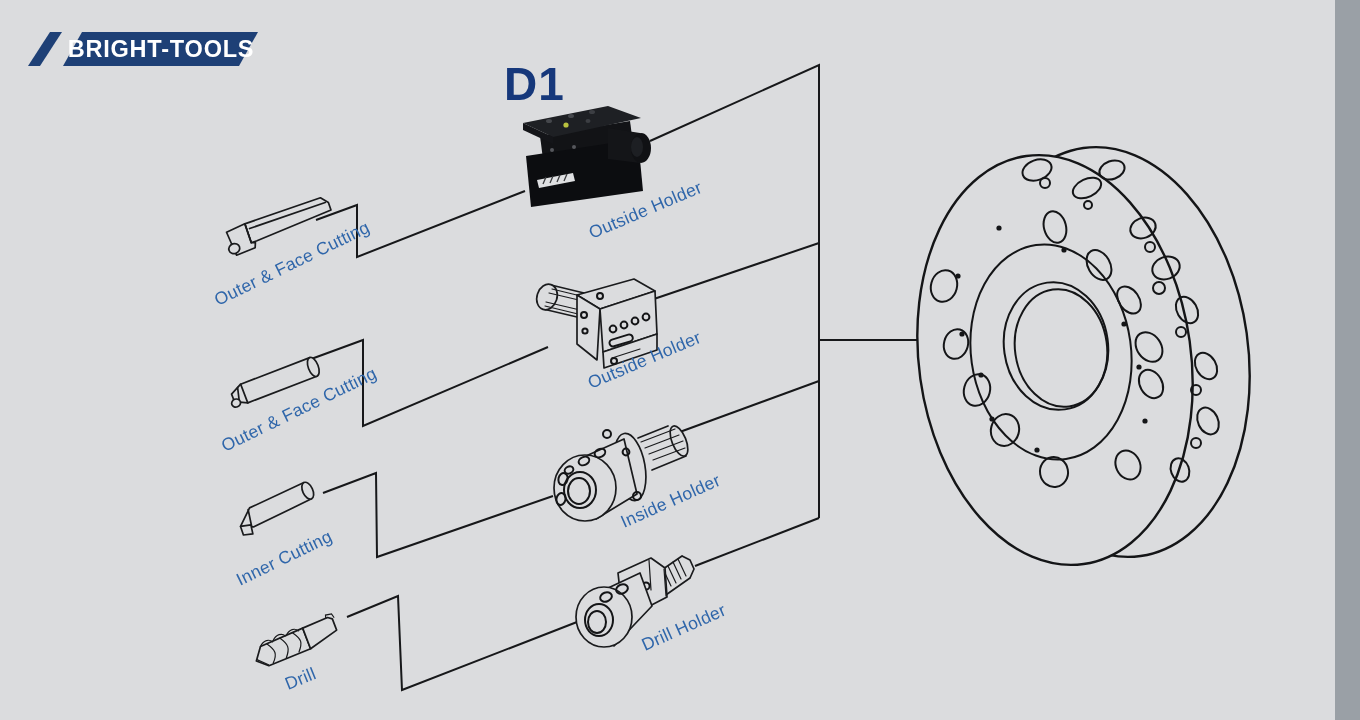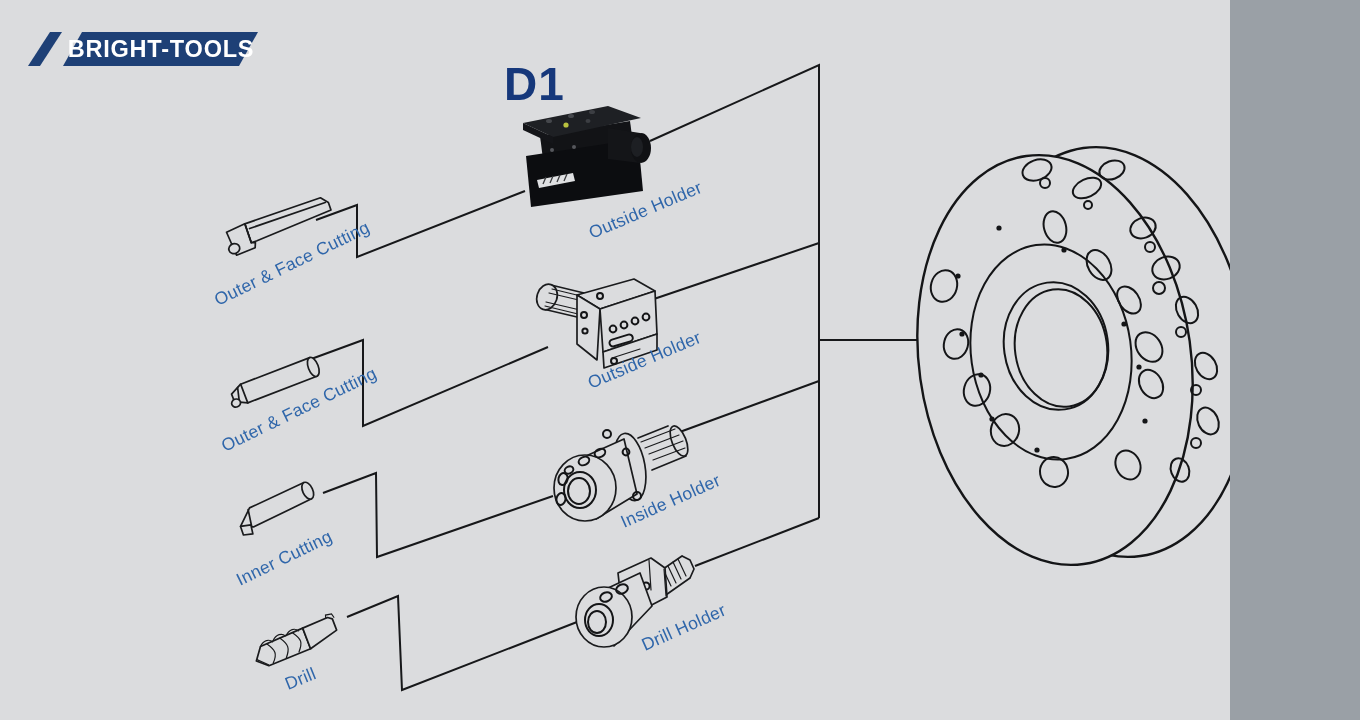--- a/index.html
+++ b/index.html
@@ -1,16 +1,16 @@
 <!DOCTYPE html>
 <html><head>
 <meta charset="utf-8">
 <style>
   html,body{margin:0;padding:0;background:#9aa0a6;}
-  .stage{position:relative;width:1230px;height:720px;background:#dbdcde;overflow:hidden;
+  .stage{position:relative;width:1335px;height:720px;background:#dbdcde;overflow:hidden;
          font-family:"Liberation Sans",sans-serif;text-align:right;}
   svg{position:absolute;left:0;top:0;display:block;}
   .ln{fill:none;stroke:#17181a;stroke-width:2;stroke-linejoin:miter;stroke-linecap:butt;}
   .art{fill:#dbdcde;stroke:#1a1b1d;stroke-width:1.7;stroke-linejoin:round;}
   .artn{fill:none;stroke:#1a1b1d;stroke-width:1.7;stroke-linejoin:round;stroke-linecap:round;}
   .artt{fill:none;stroke:#1a1b1d;stroke-width:1.2;stroke-linecap:round;}
   .disc{fill:#dbdcde;stroke:#141517;stroke-width:2.4;}
   .hole{fill:none;stroke:#141517;stroke-width:2;}
   .dot{fill:#141517;stroke:none;}
   .lbl{font-size:17.5px;fill:#2f66aa;letter-spacing:0.3px;}

